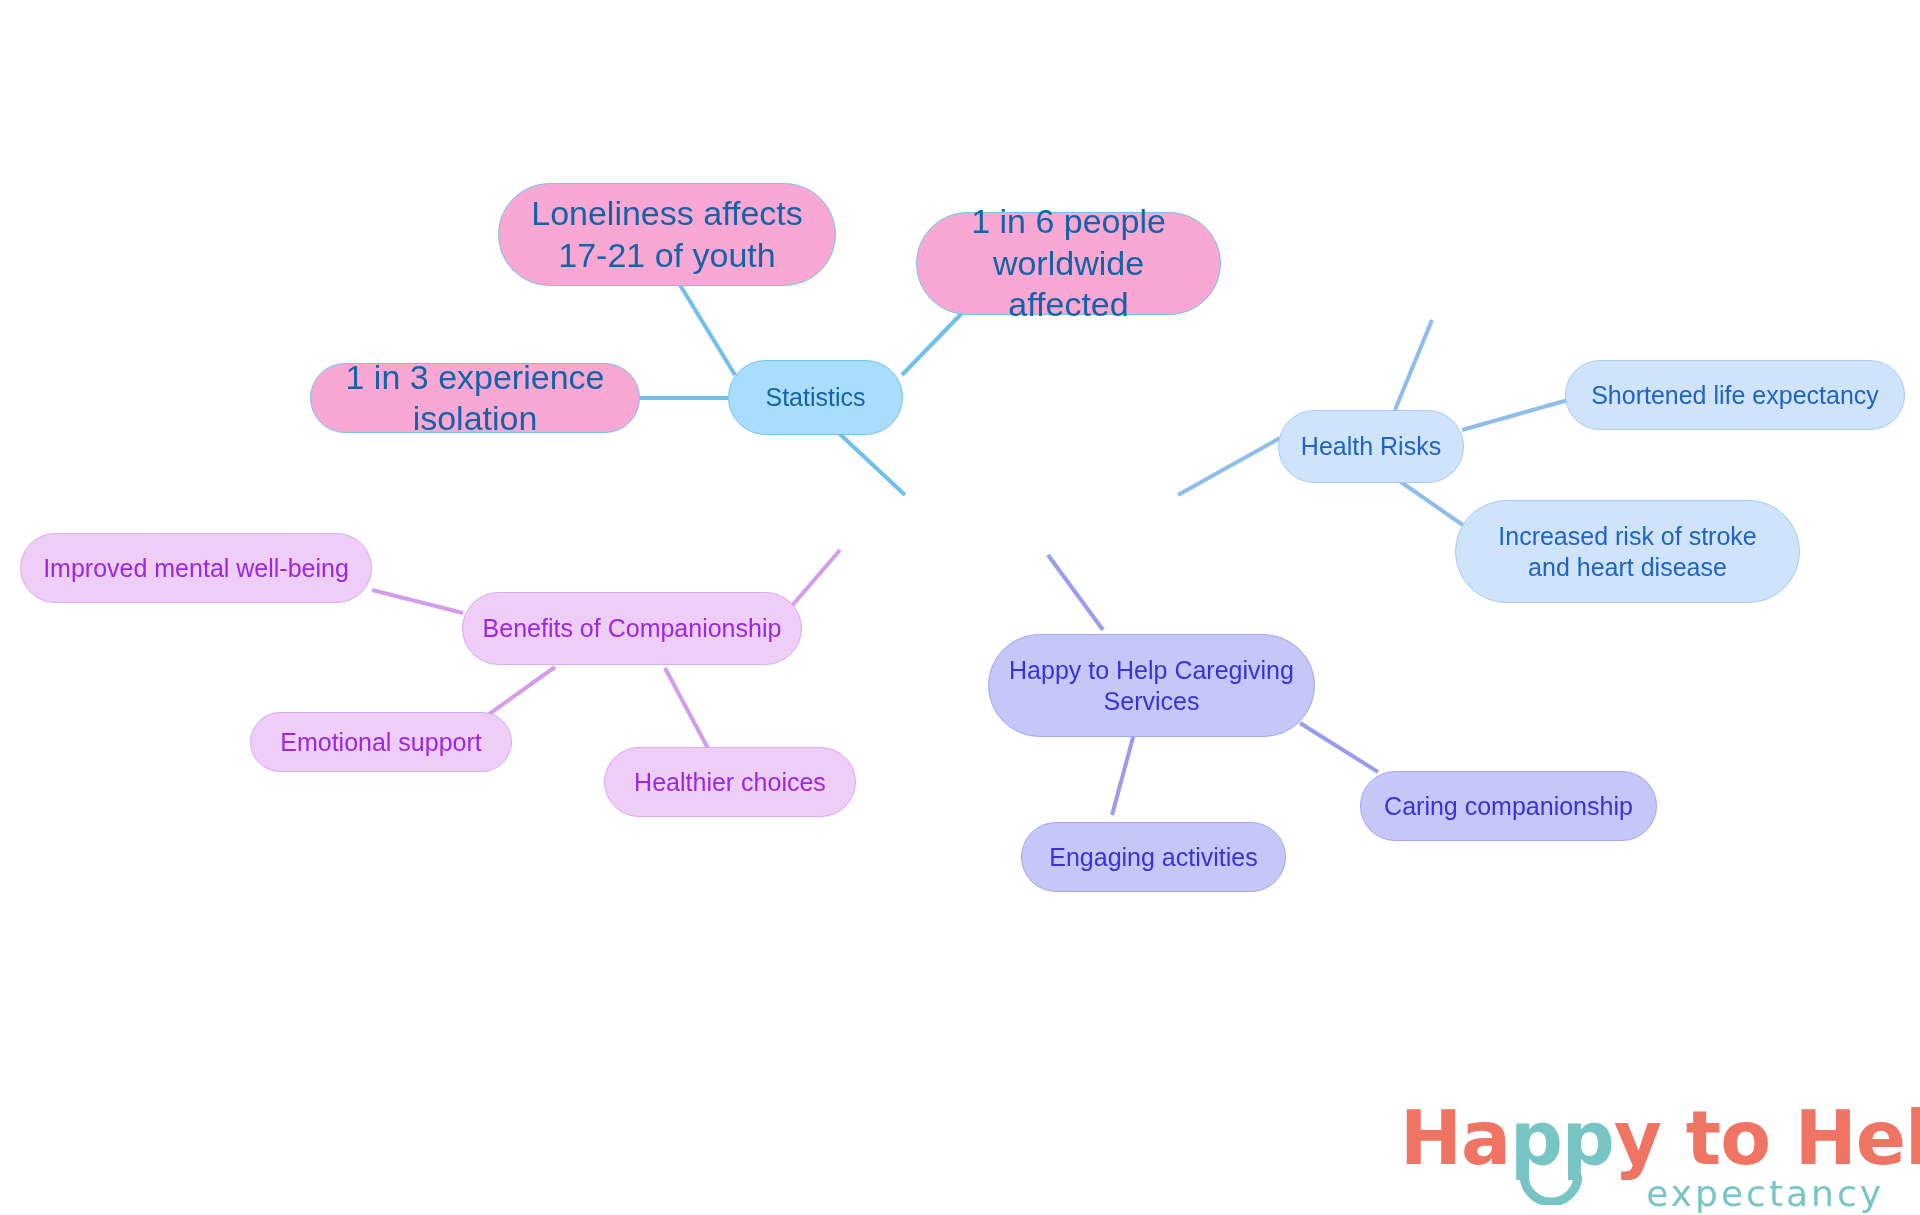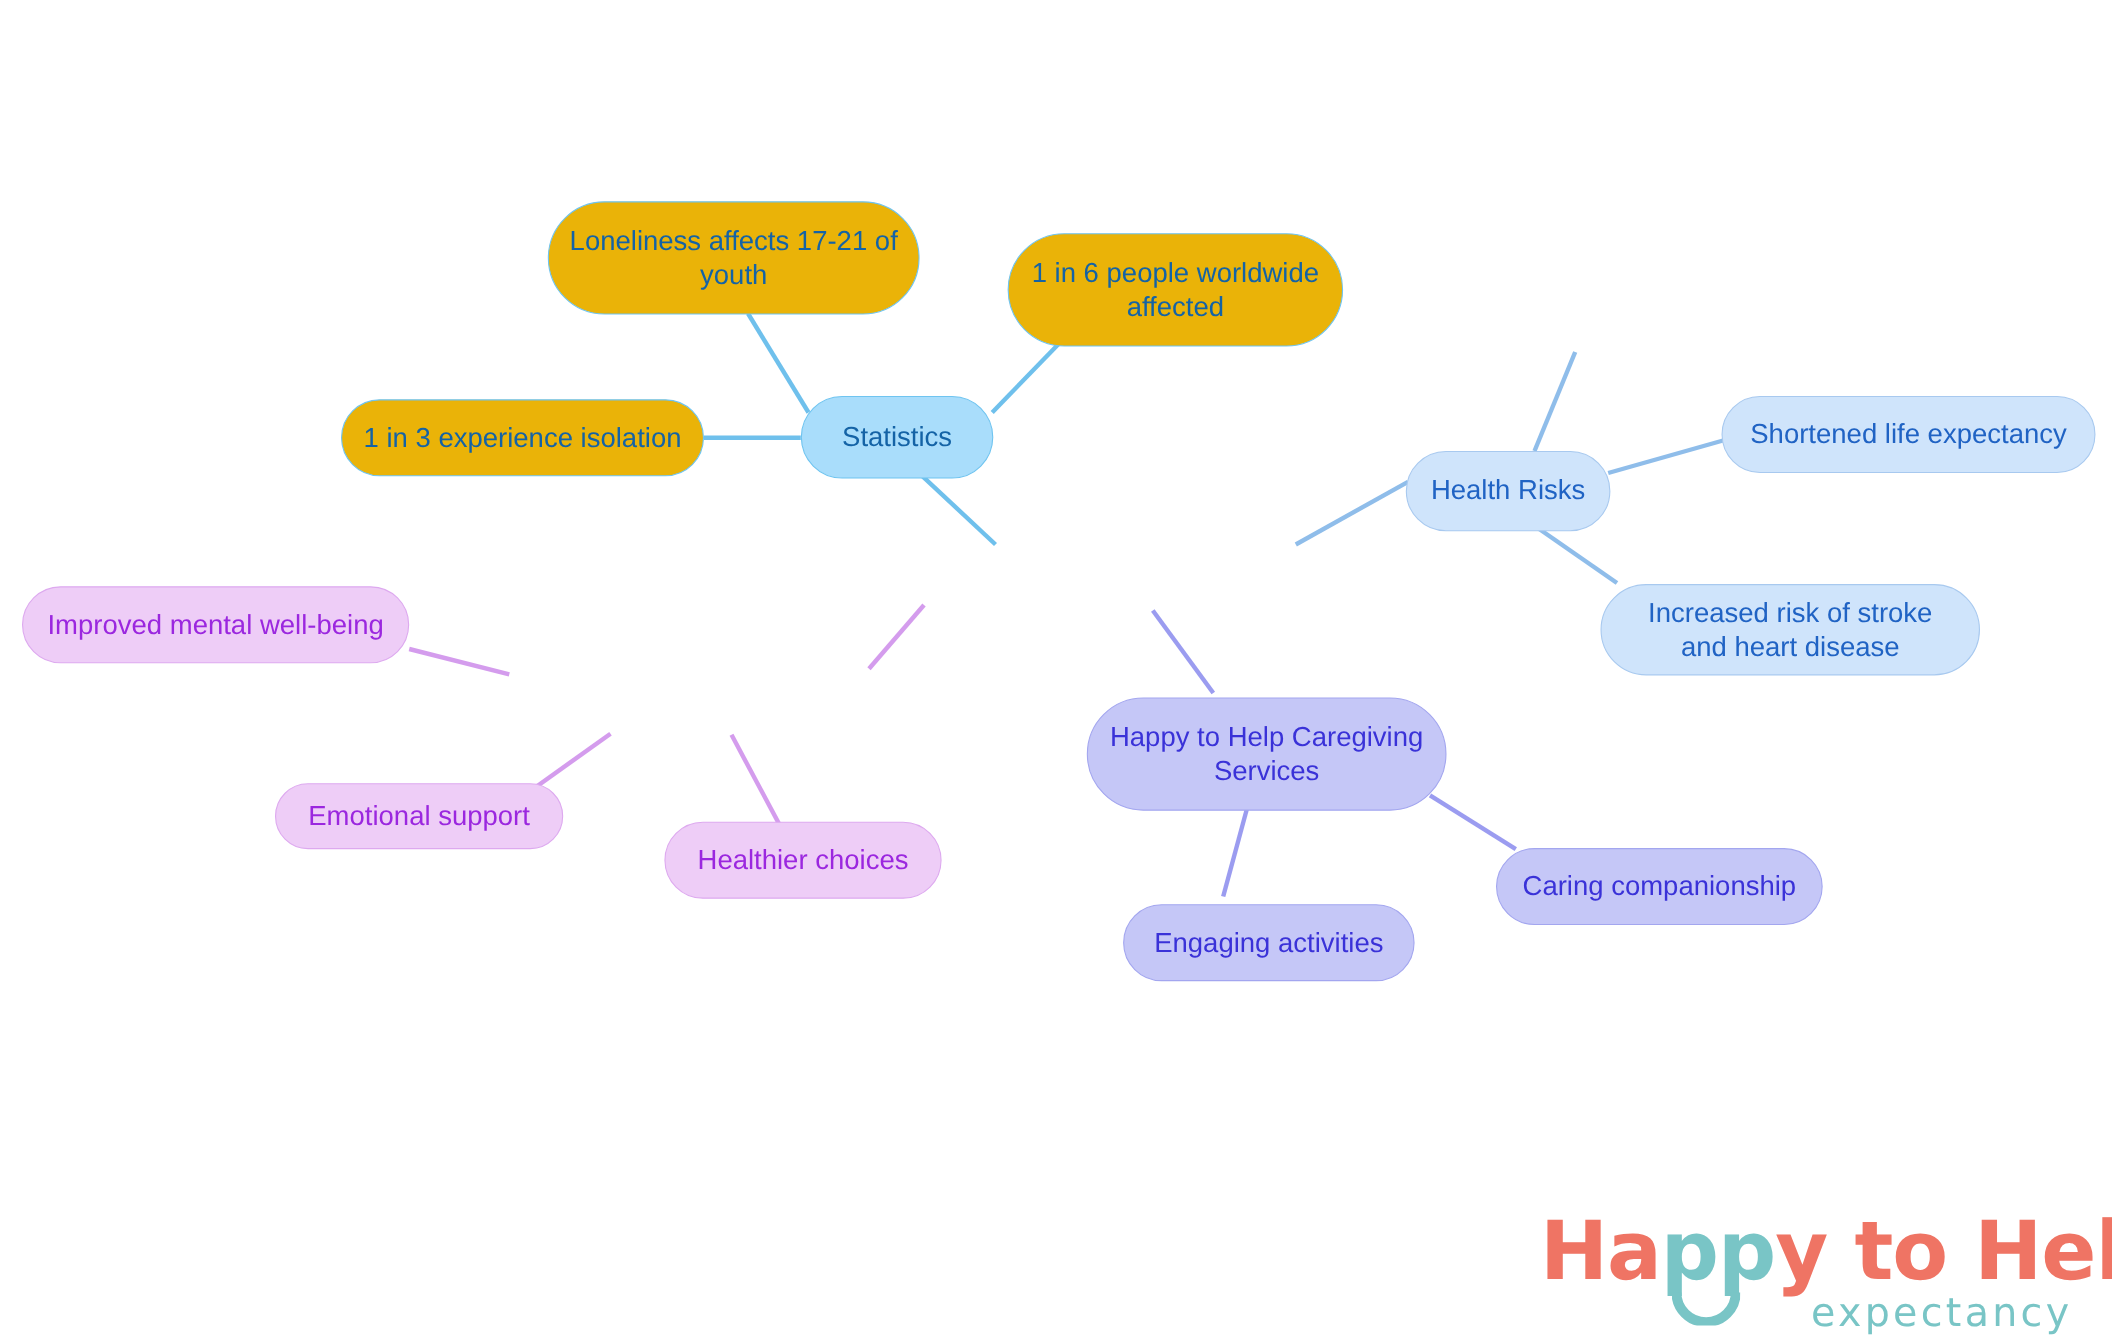--- a/index.html
+++ b/index.html
@@ -53,24 +53,24 @@
   }
 
   
   .node.stat-branch {
     background: #a9ddfb;
     border-color: #6fc4f0;
     color: #1463a6;
     font-size: 25px;
   }
   .node.stat-leaf {
-    background: #eab308;
+    background: #f9a8d4;
     border-color: #6fc4f0;
     color: #1463a6;
-    font-size: 25px;
+    font-size: 34px;
   }
 
   
   .node.health-branch,
   .node.health-leaf {
     background: #cfe4fb;
     border-color: #a8c9ef;
     color: #2063c4;
     font-size: 25px;
   }
@@ -171,28 +171,29 @@
 
   <div class="node stat-leaf" style="left:916px; top:212px; width:305px; height:103px;">1 in 6 people worldwide affected</div>
 
   <div class="node stat-leaf" style="left:310px; top:363px; width:330px; height:70px;">1 in 3 experience isolation</div>
 
   <div class="node health-branch" style="left:1278px; top:410px; width:186px; height:73px;">Health Risks</div>
 
 
   <div class="node health-leaf" style="left:1565px; top:360px; width:340px; height:70px;">Shortened life expectancy</div>
 
-  <div class="node health-leaf" style="left:1455px; top:531px; width:345px; height:83px;">Increased risk of stroke and heart disease</div>
+  <div class="node health-leaf" style="left:1455px; top:500px; width:345px; height:103px;">Increased risk of stroke and heart disease</div>
 
   <div class="node svc-branch" style="left:988px; top:634px; width:327px; height:103px;">Happy to Help Caregiving Services</div>
 
   <div class="node svc-leaf" style="left:1021px; top:822px; width:265px; height:70px;">Engaging activities</div>
 
   <div class="node svc-leaf" style="left:1360px; top:771px; width:297px; height:70px;">Caring companionship</div>
 
+  <div class="node ben-branch" style="left:462px; top:592px; width:340px; height:73px;">Benefits of Companionship</div>
 
   <div class="node ben-leaf" style="left:20px; top:533px; width:352px; height:70px;">Improved mental well-being</div>
 
   <div class="node ben-leaf" style="left:250px; top:712px; width:262px; height:60px;">Emotional support</div>
 
   <div class="node ben-leaf" style="left:604px; top:747px; width:252px; height:70px;">Healthier choices</div>
 
   <div id="logo">
     <div class="logo-wordmark"><span>Ha</span><span class="logo-pp">pp</span><span>y to Help</span></div>
     <svg class="logo-smile" viewBox="0 0 62 32">

